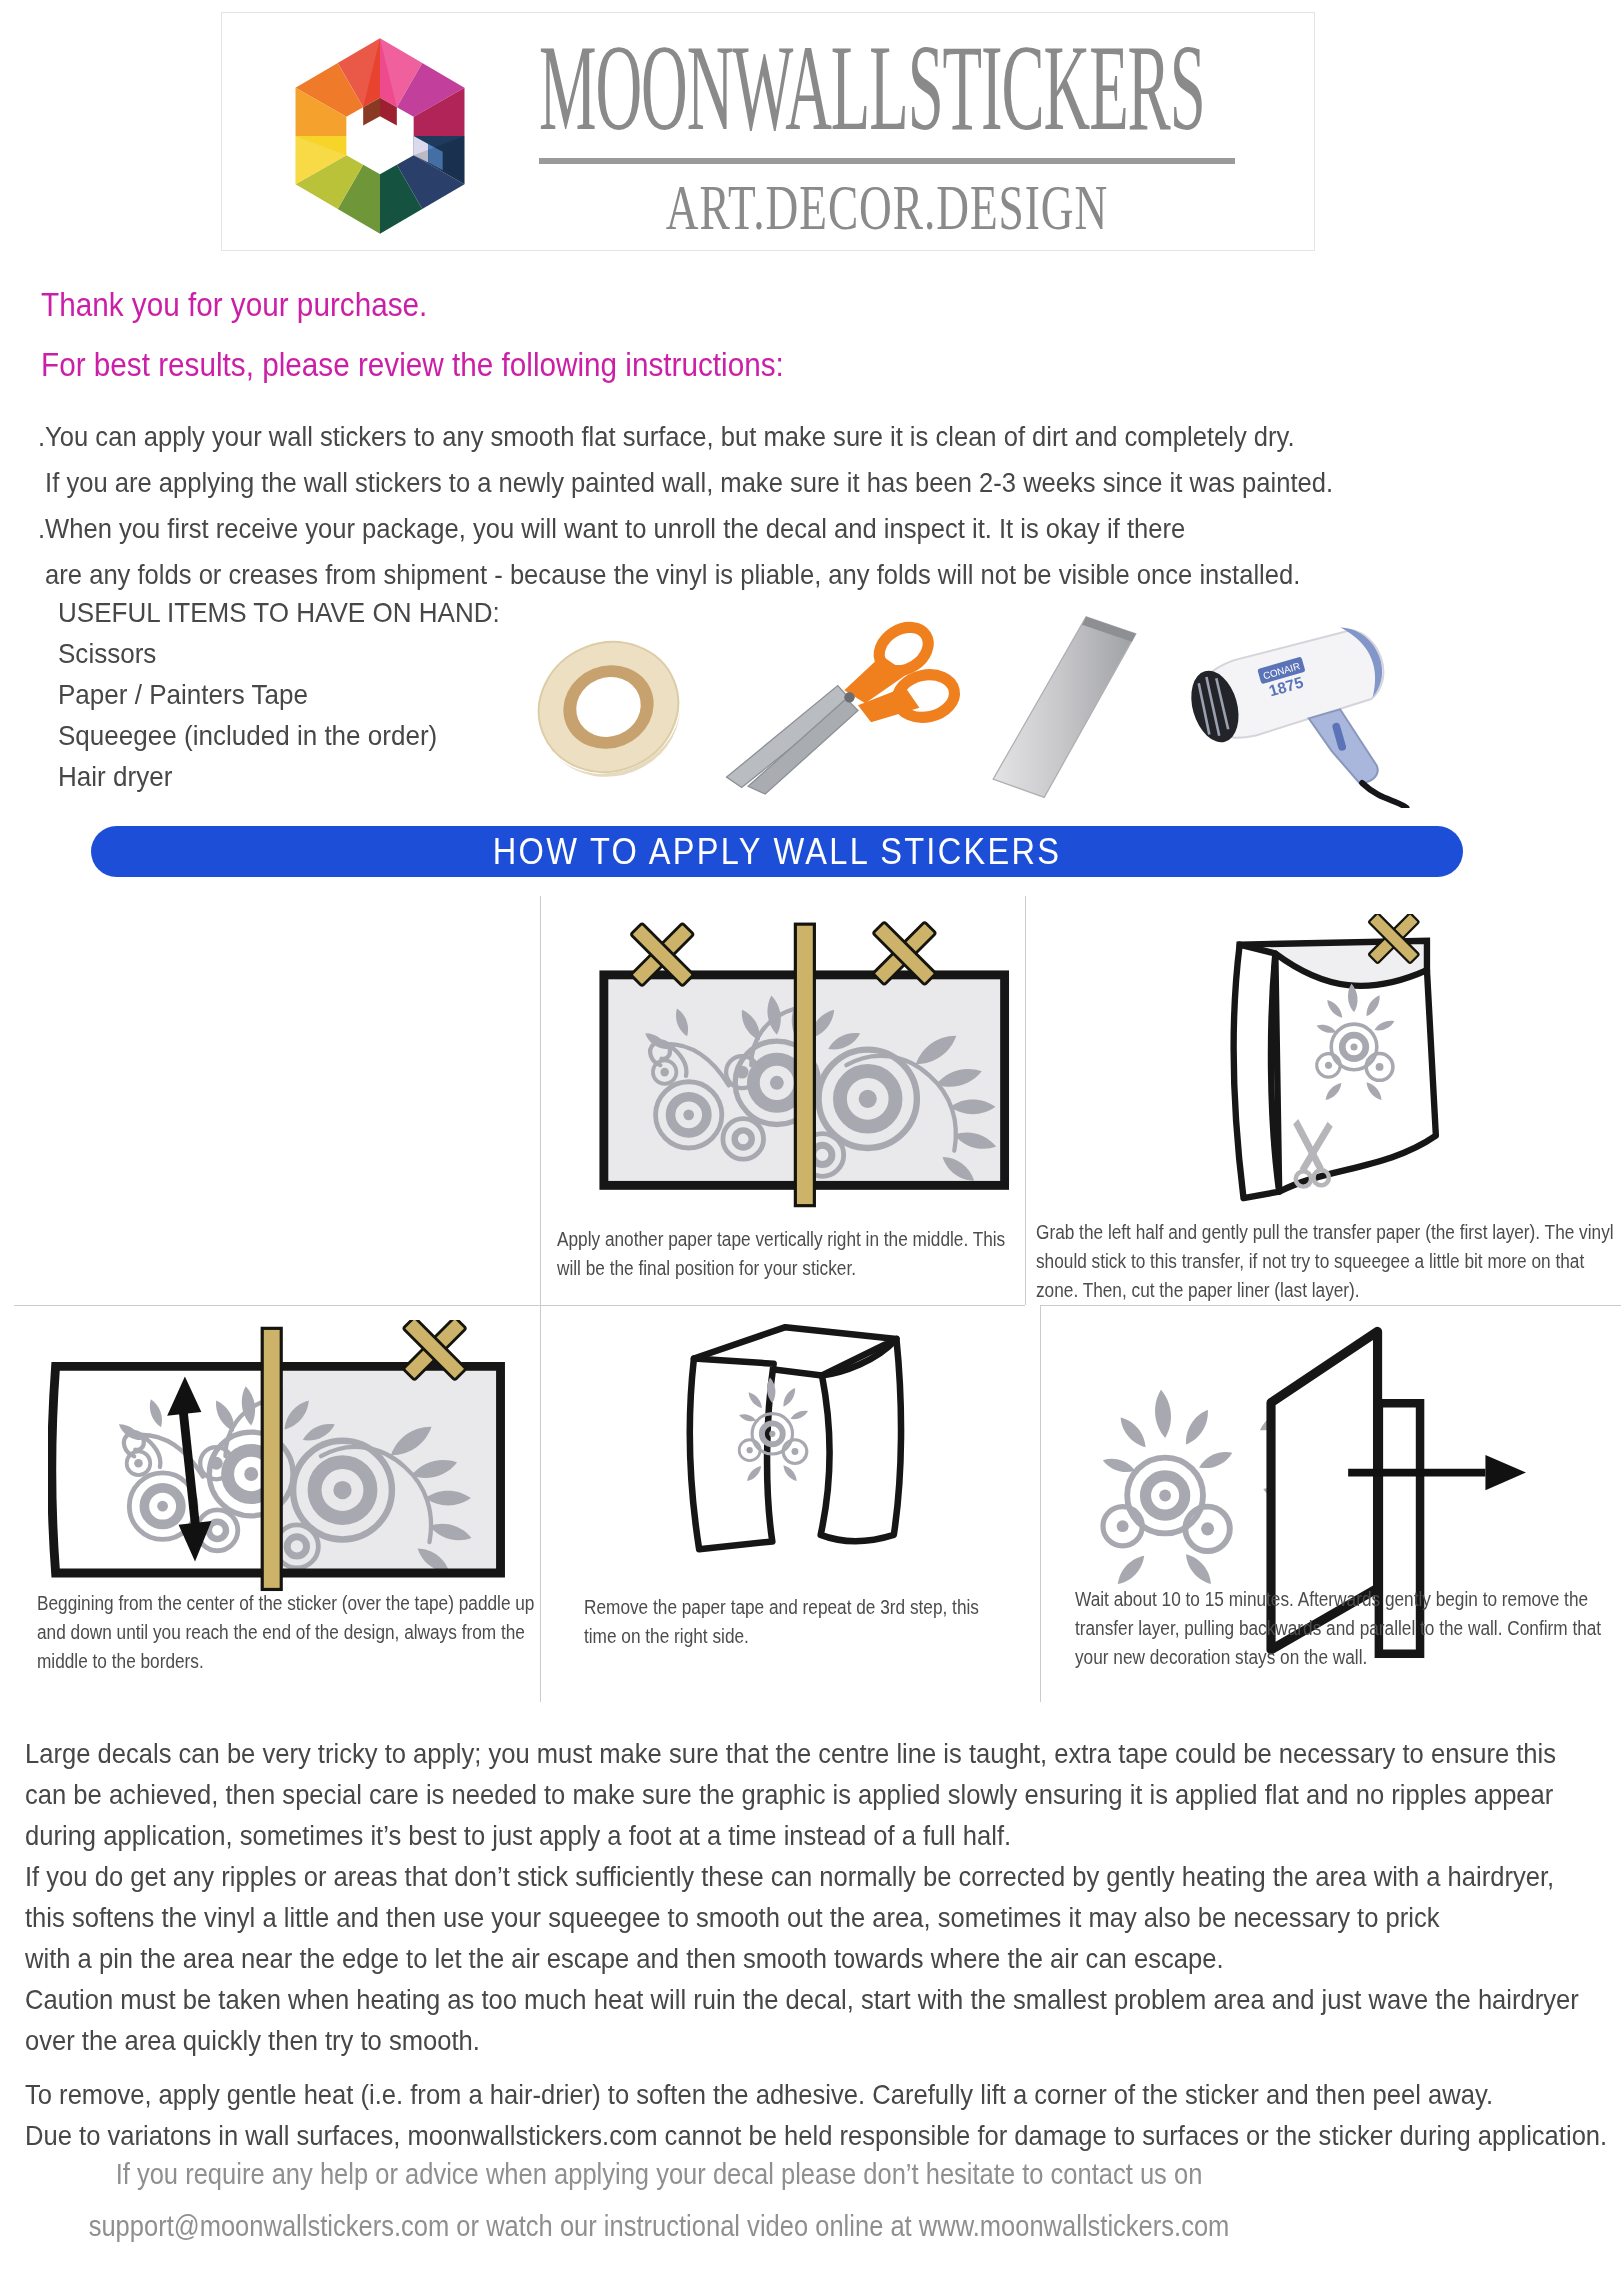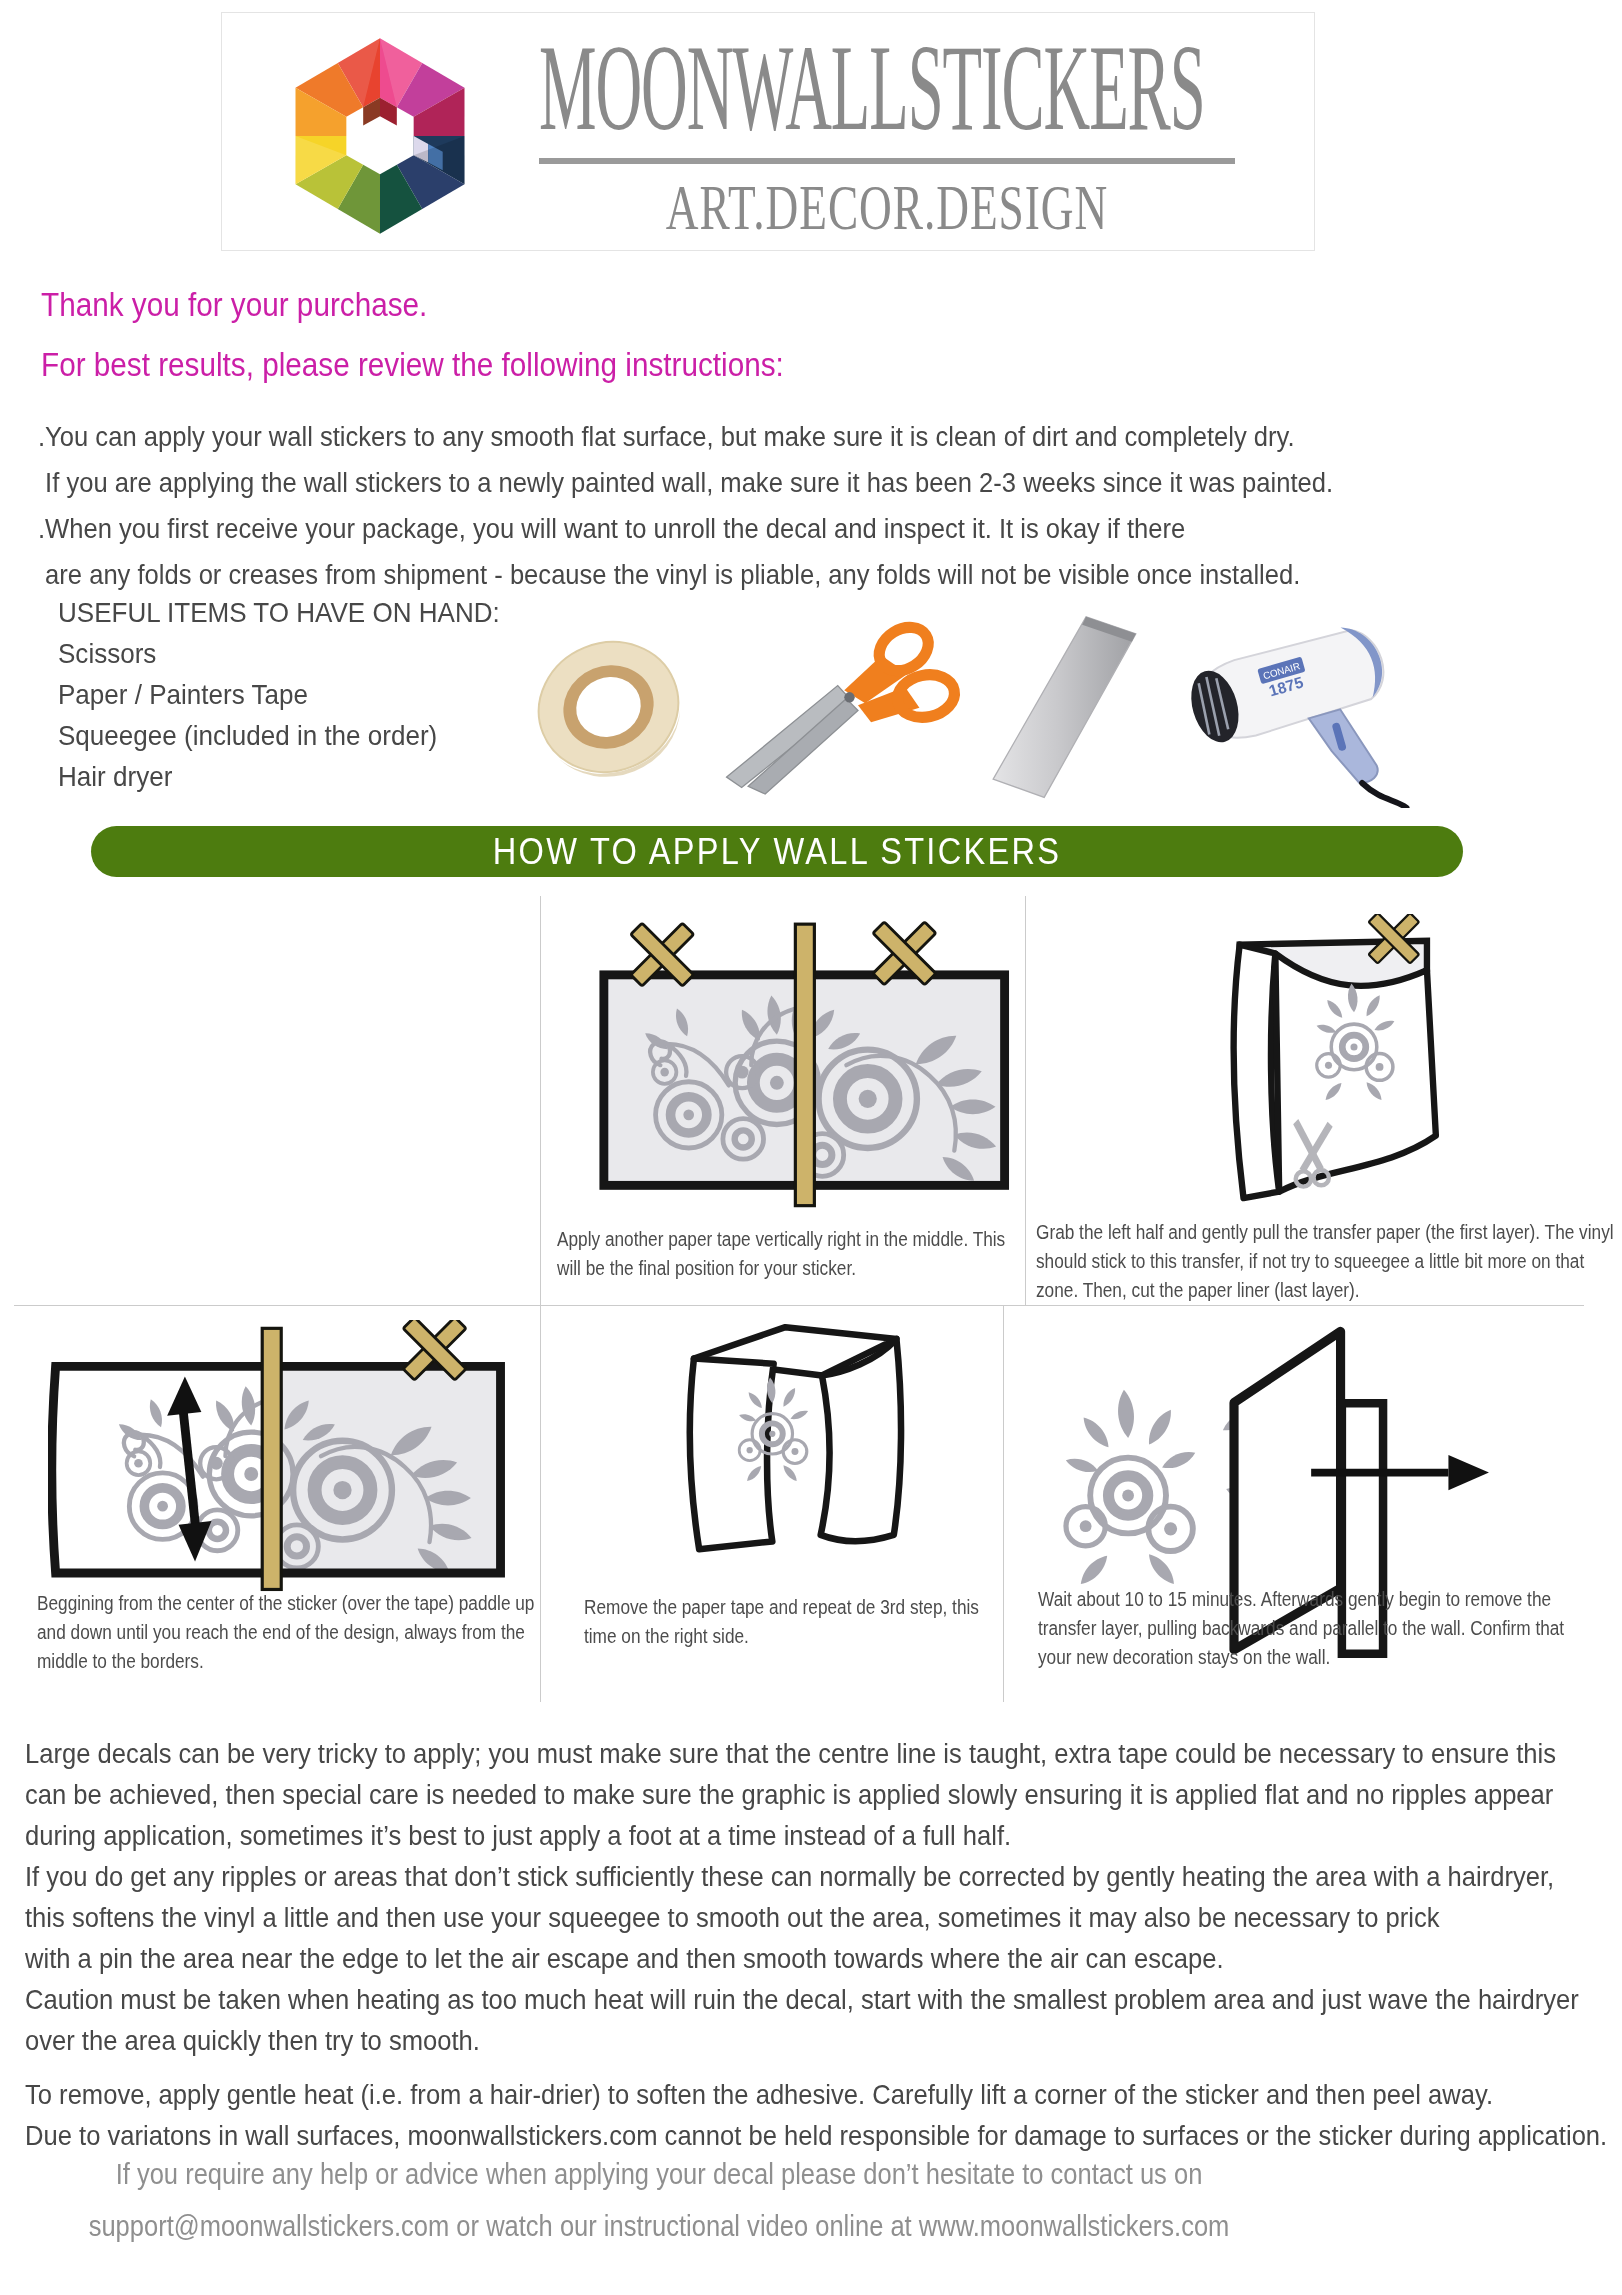--- a/index.html
+++ b/index.html
@@ -228,21 +228,21 @@
       </g>
       <rect x="150" y="88" width="70" height="24" rx="4" fill="#5b74b8"></rect>
       <text x="185" y="106" text-anchor="middle" font-family="Liberation Sans, sans-serif" font-size="15" fill="#ffffff">CONAIR</text>
       <text x="185" y="134" text-anchor="middle" font-family="Liberation Sans, sans-serif" font-size="24" font-weight="bold" fill="#5b74b8">1875</text>
       <path d="M205,182 L255,182 L285,280 C287,296 270,304 252,298 L225,240 Z" fill="#aab7dc" stroke="#8a97bd" stroke-width="3"></path>
       <rect x="236" y="200" width="12" height="44" rx="6" fill="#5b74b8"></rect>
     </g>
     <path d="M300,272 C330,300 350,296 368,310" stroke="#15151a" stroke-width="9" fill="none" stroke-linecap="round"></path>
   </svg>
 
-  <div class="abs banner" style="background:#4d7c0f;text-align:right;">
+  <div class="abs banner" style="background:#1d4ed8;text-align:right;">
     <div class="banner-label">HOW TO APPLY WALL STICKERS</div>
   </div>
 
   <div class="abs grid">
 
 
     <div class="cell bl" style="left:526px;top:0;width:485px;height:409px;">
       <svg class="abs" style="left:55px;top:18.3px;width:419px;height:298px;" viewBox="0 0 660 470">
         <rect x="12" y="96" width="632" height="332" fill="#e9e9ec" stroke="#161616" stroke-width="14"></rect>
         <use href="#floral" x="32" y="106" width="590" height="312"></use>
@@ -288,21 +288,21 @@
     <div class="cell bl bt" style="left:526px;top:409px;width:485px;height:397px;">
       <svg class="abs" style="left:145px;top:11.8px;width:219px;height:243px;" viewBox="0 0 335 372">
         <polygon points="12,62 152,14 322,32 208,88 96,74" fill="#ffffff" stroke="#161616" stroke-width="10" stroke-linejoin="round"></polygon>
         <path d="M12,62 C2,150 4,252 20,354 L132,342 C120,262 122,152 134,70 Z" fill="#ffffff" stroke="#161616" stroke-width="10" stroke-linejoin="round"></path>
         <use href="#floral2" x="52" y="92" width="160" height="160"></use>
         <path d="M208,88 C224,170 224,250 206,332 C242,346 280,344 318,332 C332,240 332,130 322,32 C292,66 240,84 208,88 Z" fill="#ffffff" stroke="#161616" stroke-width="10" stroke-linejoin="round"></path>
       </svg>
       <p class="cap" style="left:43px;top:267px;width:458px;">Remove the paper tape and repeat de 3rd step, this time on the right side.</p>
     </div>
 
-    <div class="cell bl bt" style="left:989px;top:409px;width:581px;height:397px;">
+    <div class="cell bl bt" style="left:1026px;top:409px;width:581px;height:397px;">
       <svg class="abs" style="left:26px;top:13px;width:510px;height:353px;" viewBox="0 0 780 540">
         <use href="#floral2" x="0" y="110" width="300" height="300"></use>
         <g fill="#a8a8b0">
           <use href="#leaf" transform="translate(295,170) rotate(60) scale(0.8)"></use>
           <use href="#leaf" transform="translate(300,260) rotate(110) scale(0.75)"></use>
         </g>
         <polygon points="477,129 540,129 540,512 477,512" fill="#ffffff" stroke="#161616" stroke-width="13"></polygon>
         <polygon points="312,128 475,19 475,412 312,506" fill="#ffffff" stroke="#161616" stroke-width="14" stroke-linejoin="round"></polygon>
         <line x1="430" y1="235" x2="640" y2="235" stroke="#111111" stroke-width="12"></line>
         <polygon points="640,208 702,235 640,262" fill="#111111"></polygon>

